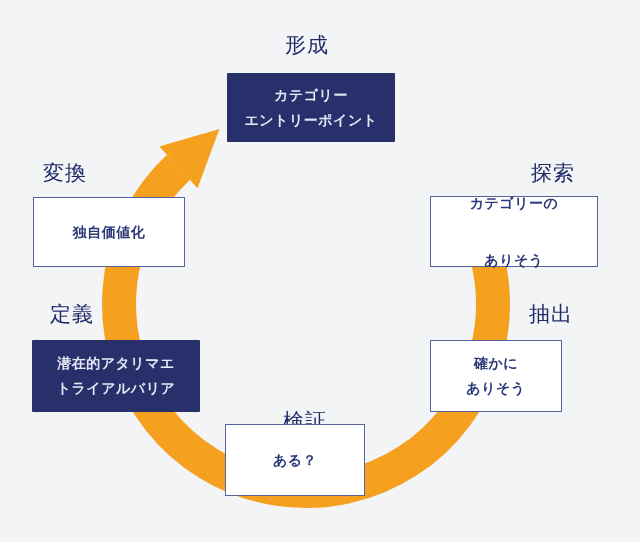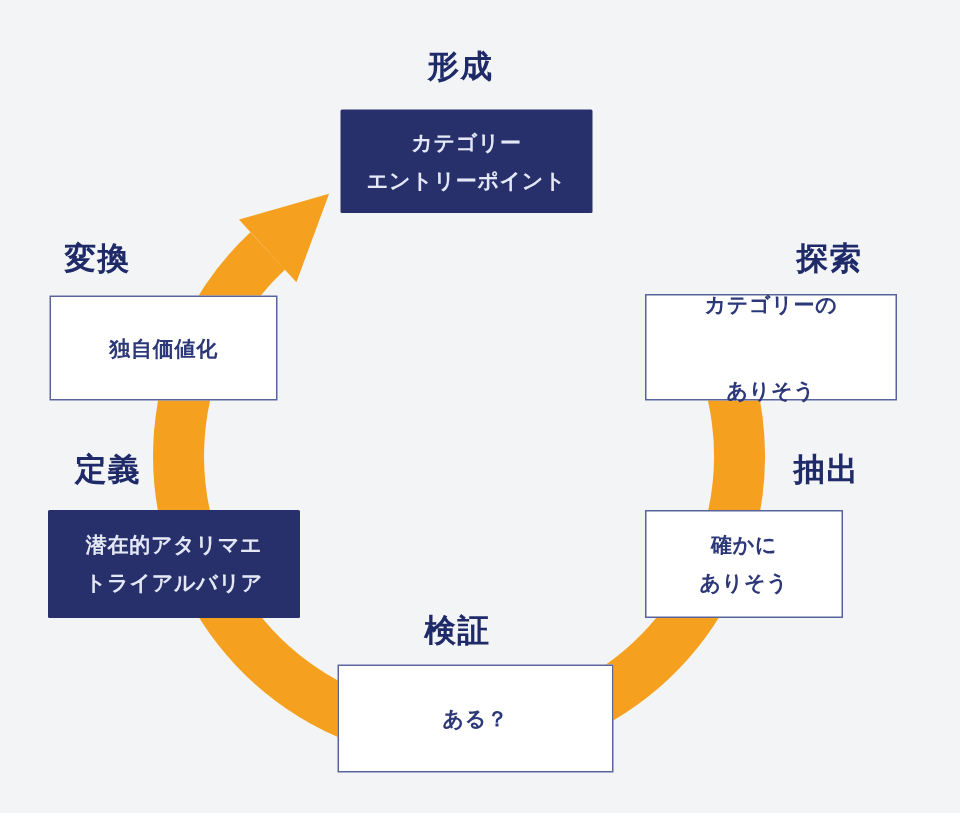--- a/index.html
+++ b/index.html
@@ -7,21 +7,21 @@
     --label_text:#1f2a68; --box_border:#59639b;
     --box_text_light:#e4e8f6; --box_text_dark:#2d3878;
   }
   *{margin:0;padding:0;box-sizing:border-box;}
   html,body{background:var(--background);}
   body{font-family:"Liberation Sans","DejaVu Sans",sans-serif;}
   .stage{position:relative;width:640px;height:542px;background:var(--background);overflow:hidden;}
   .ring-layer{position:absolute;left:0;top:0;width:640px;height:542px;}
   .step-label{
     position:absolute;width:90px;height:30px;
-    font-size:21px;font-weight:bold;color:var(--label_text);
+    font-size:21px;font-weight:normal;color:var(--label_text);
     text-align:center;line-height:30px;letter-spacing:1px;
   }
   .node-box{
     position:absolute;display:flex;flex-direction:column;
     align-items:center;justify-content:center;
     font-size:14px;letter-spacing:0.5px;text-align:center;
   }
   .node-box .line{line-height:25px;}
   .node-box.navy{
     background:var(--navy);color:var(--box_text_light);
@@ -35,21 +35,21 @@
   .lbl-formation{left:262px;top:30px;}
   .lbl-exploration{left:508px;top:158px;}
   .lbl-extraction{left:506px;top:299px;}
   .lbl-verification{left:260px;top:406px;}
   .lbl-definition{left:27px;top:299px;}
   .lbl-transformation{left:20px;top:158px;}
   
   .box-formation{left:227px;top:73px;width:168px;height:69px;}
   .box-exploration{left:430px;top:196px;width:168px;height:71px;gap:32px;}
   .box-extraction{left:430px;top:340px;width:132px;height:72px;}
-  .box-verification{left:225px;top:443px;width:184px;height:72px;}
+  .box-verification{left:225px;top:424px;width:140px;height:72px;}
   .box-definition{left:32px;top:340px;width:168px;height:72px;}
   .box-transformation{left:33px;top:197px;width:152px;height:70px;}
 </style>
 </head>
 <body>
 
 <div class="stage">
 
   <svg class="ring-layer" viewBox="0 0 640 542" aria-hidden="true">
 

